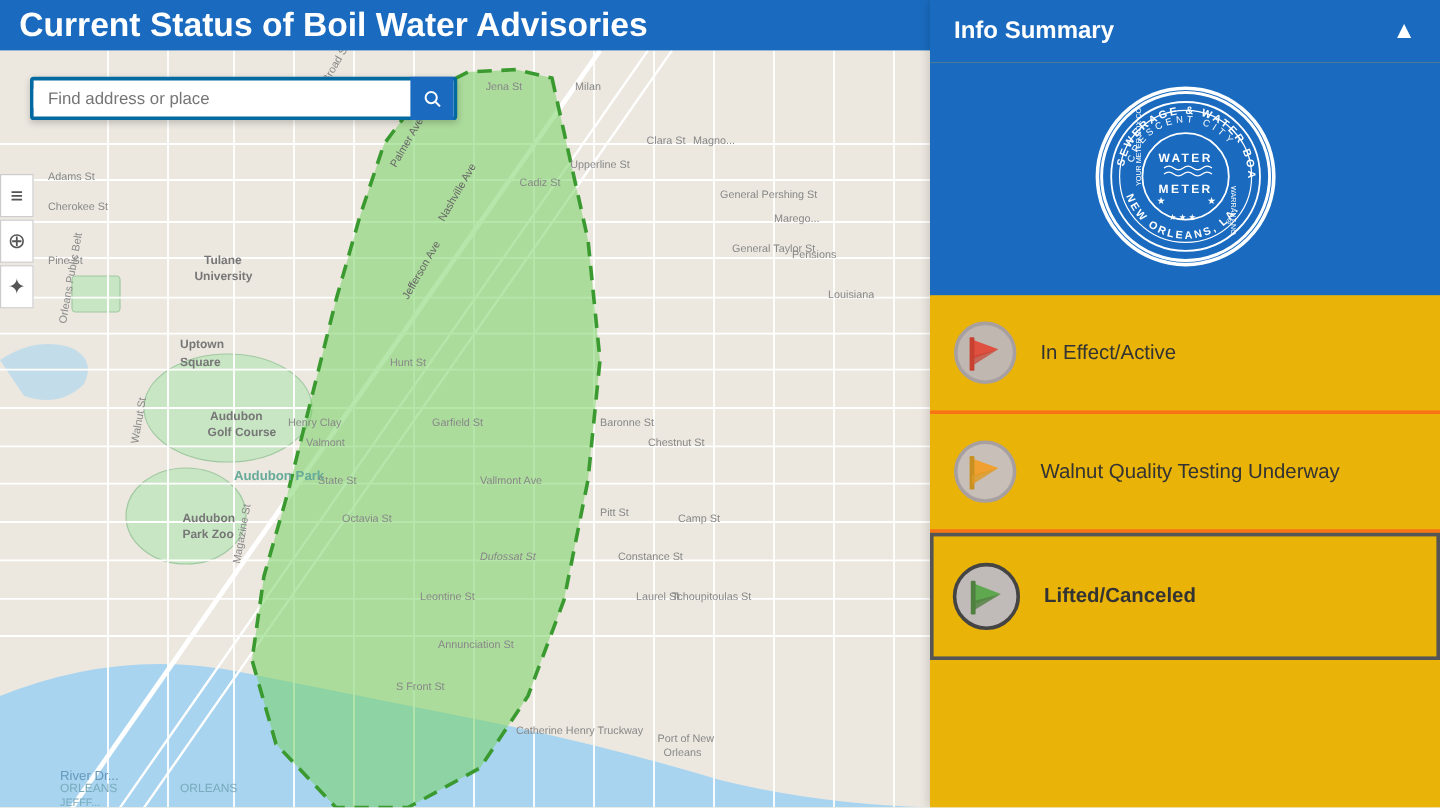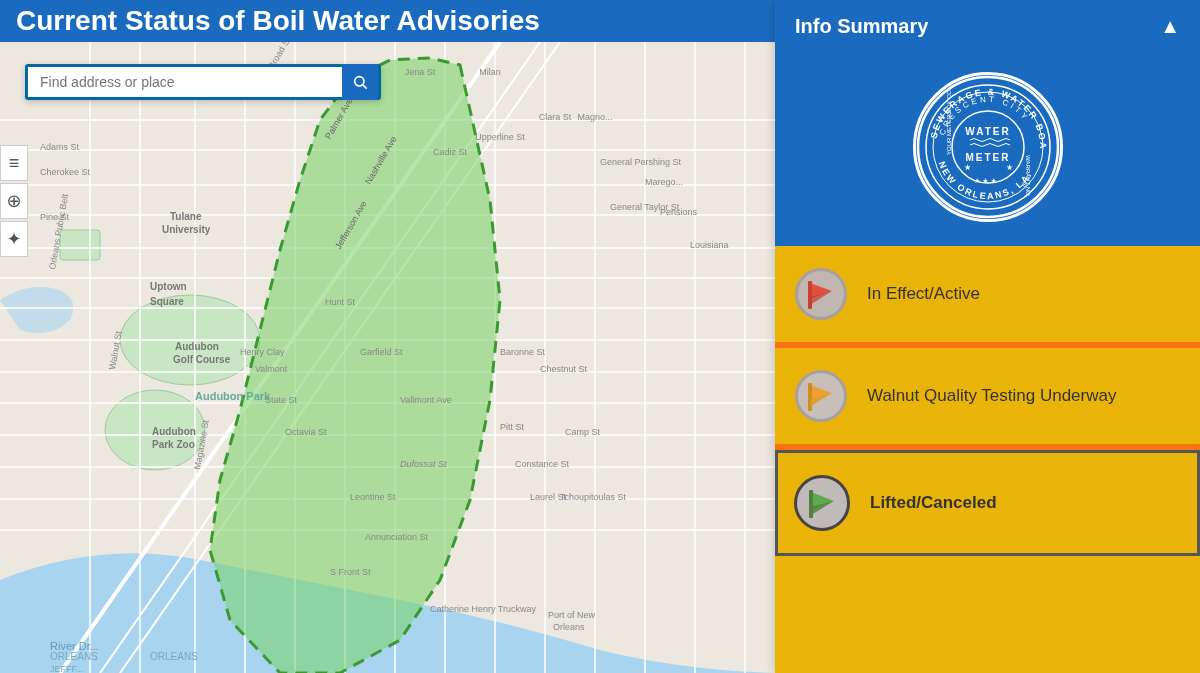--- a/index.html
+++ b/index.html
@@ -151,21 +151,21 @@
     
     #legend-container {
       flex: 1;
       padding: 0;
     }
 
     .legend-item {
       display: flex;
       align-items: center;
       padding: 22px 20px;
-      border-bottom: 6px solid #f97316;
+      border-bottom: 3px solid #f97316;
       gap: 20px;
     }
 
     .legend-icon {
       width: 52px; height: 52px;
       border-radius: 50%;
       border: 3px solid #aaa;
       display: flex; align-items: center; justify-content: center;
       flex-shrink: 0;
       background: #d0d0d0;

